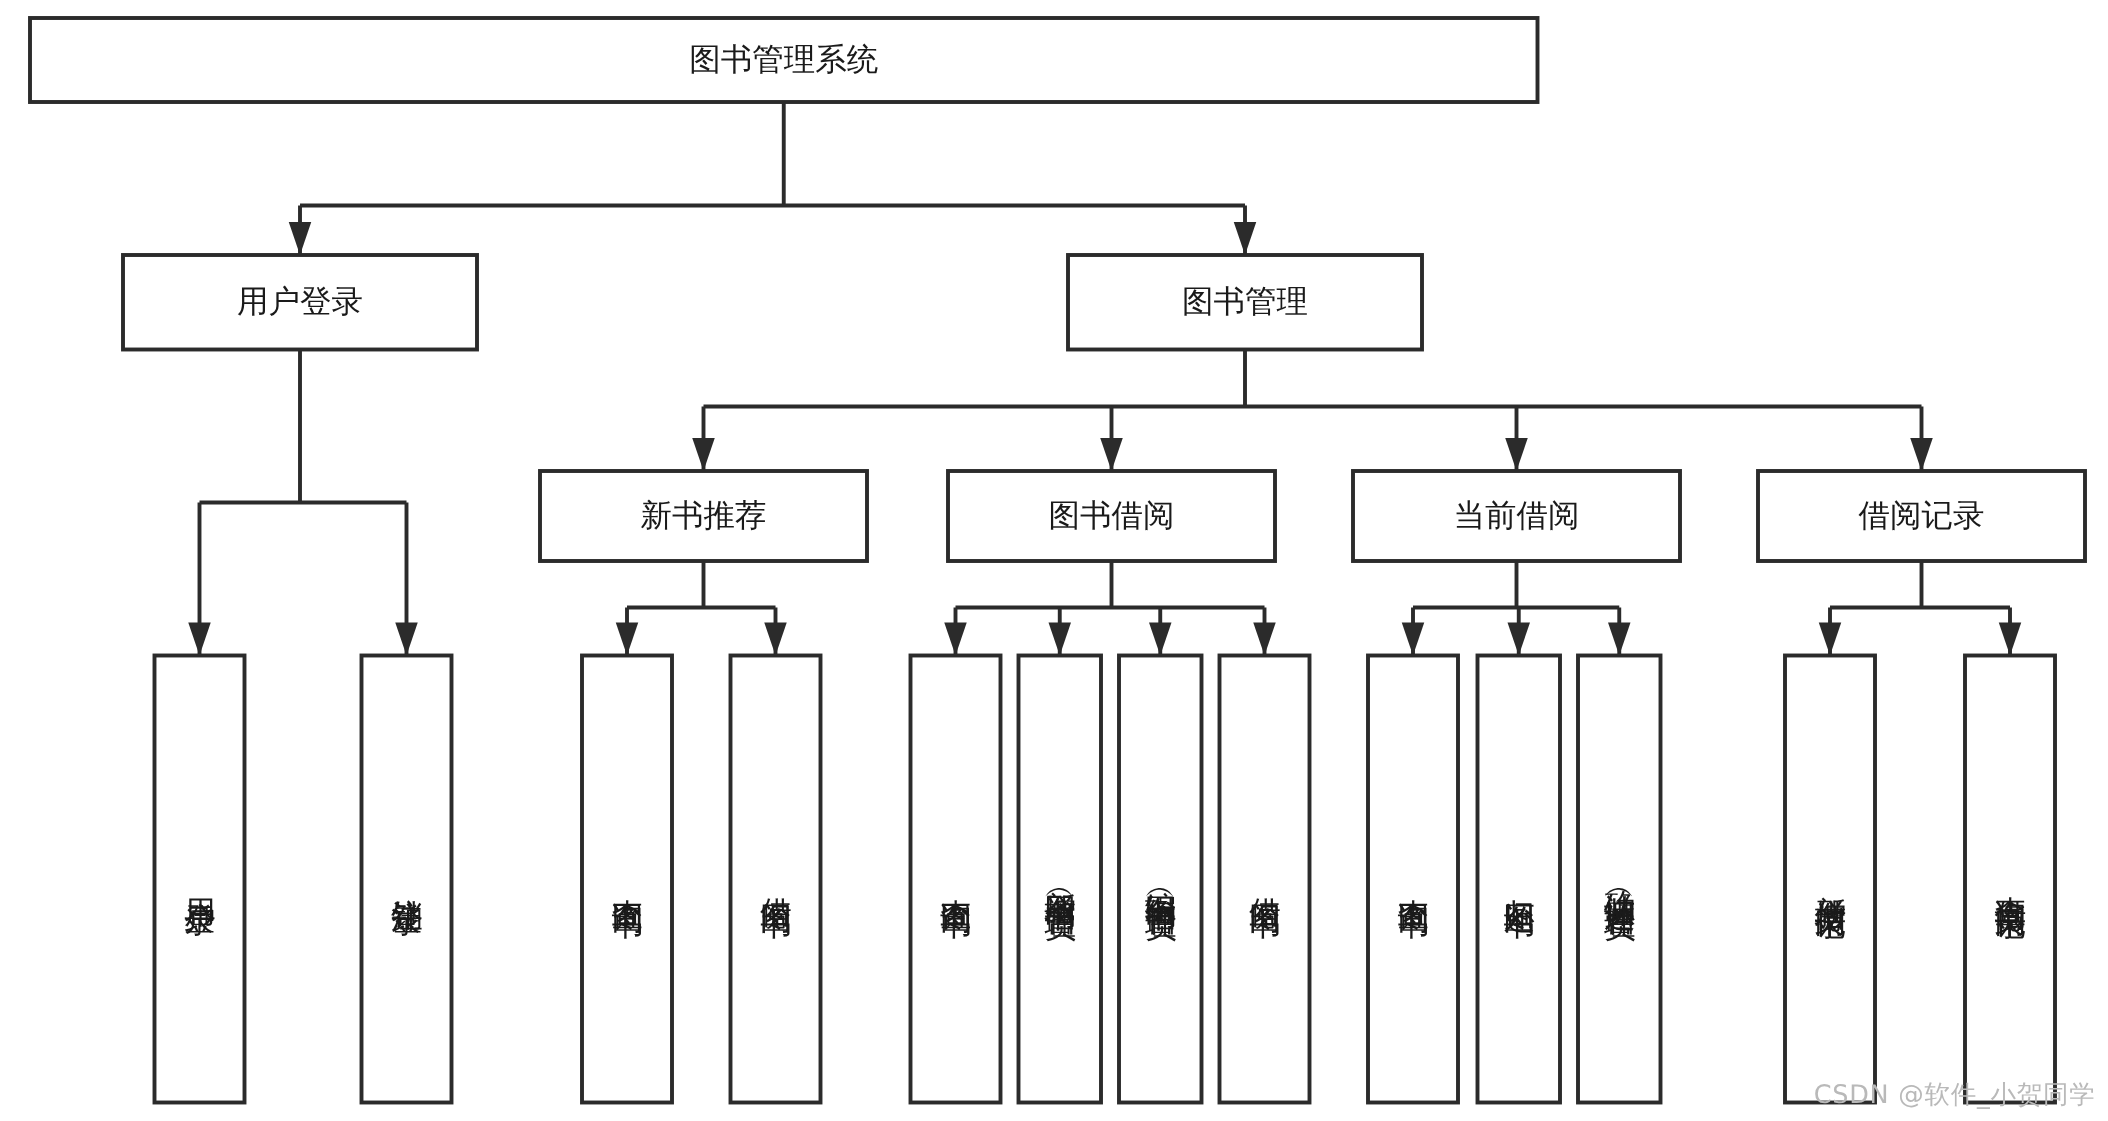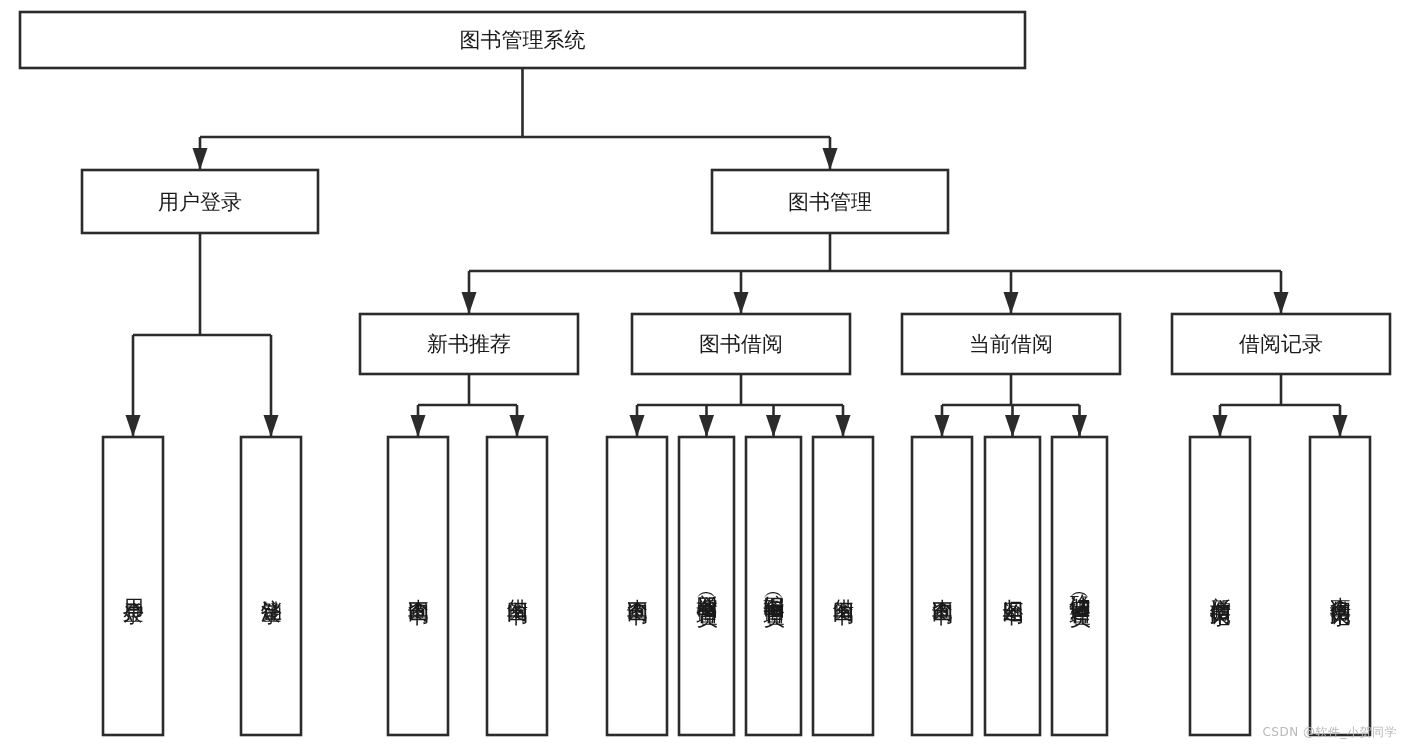--- a/index.html
+++ b/index.html
@@ -64,21 +64,21 @@
     align-items: center;
     justify-content: center;
     white-space: nowrap;
     pointer-events: none;
   }
   .watermark {
     position: absolute;
     right: 8px;
     bottom: 6px;
     font-family: "DejaVu Sans", "Liberation Sans", sans-serif;
-    font-size: 12px;
+    font-size: 17px;
     color: #b9b9b9;
     letter-spacing: 0.5px;
     user-select: none;
   }
 </style>
 </head>
 <body>
 
 <div id="diagram-root">
 

